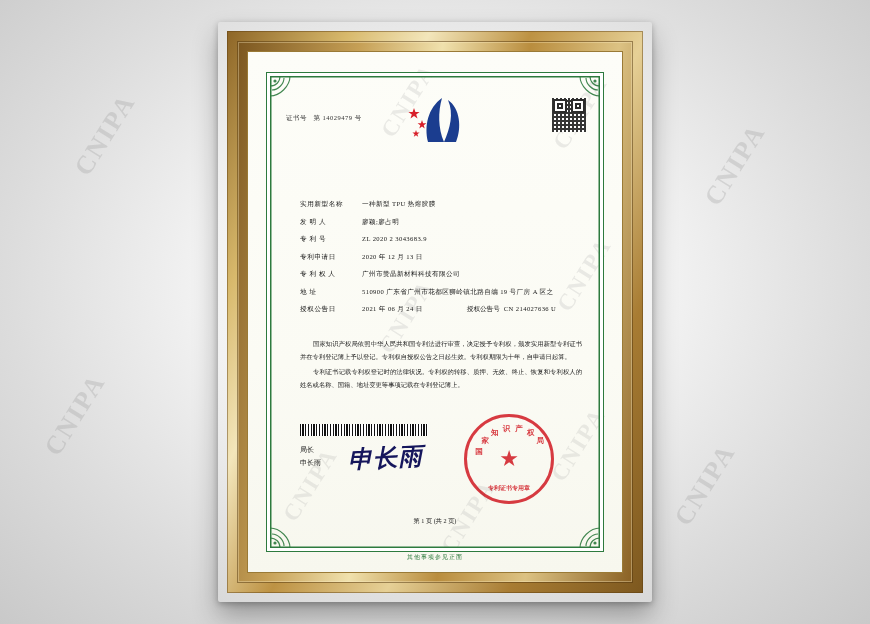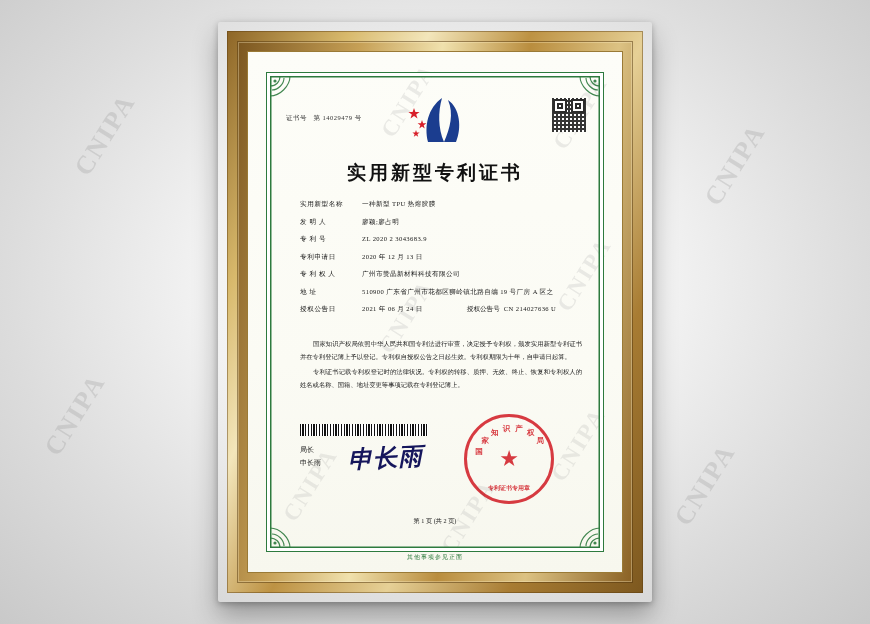--- a/index.html
+++ b/index.html
@@ -392,21 +392,20 @@
                 <polygon points="16,16 17.4,20 21.6,20 18.2,22.6 19.5,26.6 16,24.1 12.5,26.6 13.8,22.6 10.4,20 14.6,20"></polygon>
                 <polygon points="24,28 25.1,31.2 28.4,31.2 25.7,33.2 26.7,36.4 24,34.4 21.3,36.4 22.3,33.2 19.6,31.2 22.9,31.2"></polygon>
                 <polygon points="18,38 18.9,40.6 21.6,40.6 19.4,42.2 20.2,44.8 18,43.2 15.8,44.8 16.6,42.2 14.4,40.6 17.1,40.6"></polygon>
               </g>
             </svg>
           </div>
 
           <div class="qr"></div>
         </div>
 
-        <div class="doc-title">实用新型专利证书</div>
 
         <div class="fields">
           <div class="field">
             <span class="lbl">实用新型名称</span>
             <span class="val">一种新型 TPU 热熔胶膜</span>
           </div>
           <div class="field">
             <span class="lbl">发 明 人</span>
             <span class="val">廖颖;廖占明</span>
           </div>

